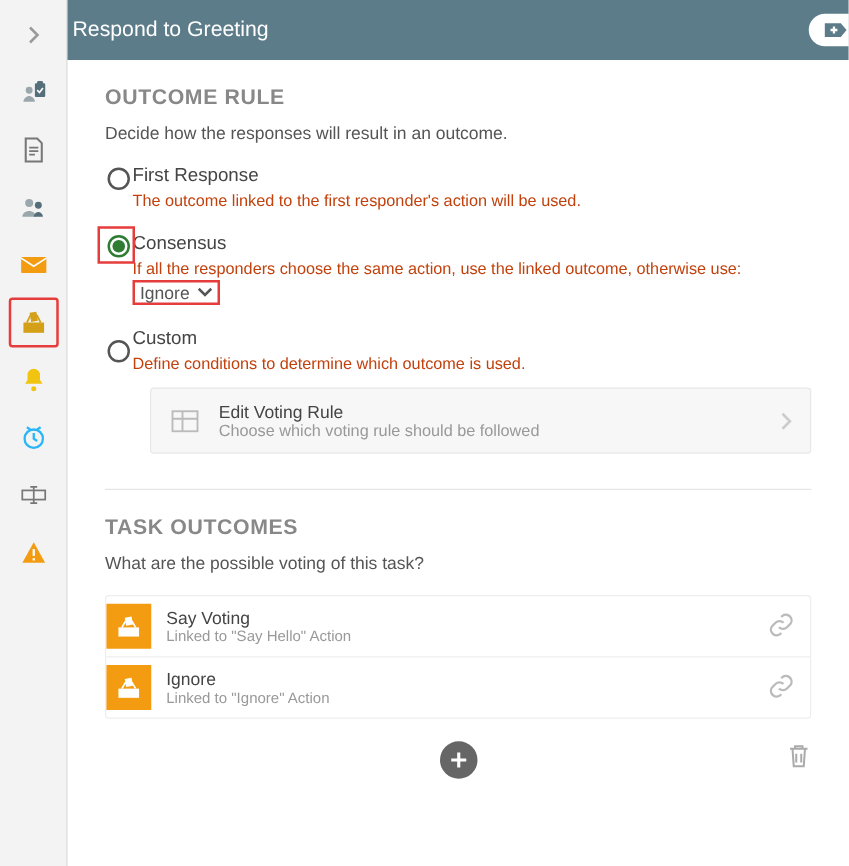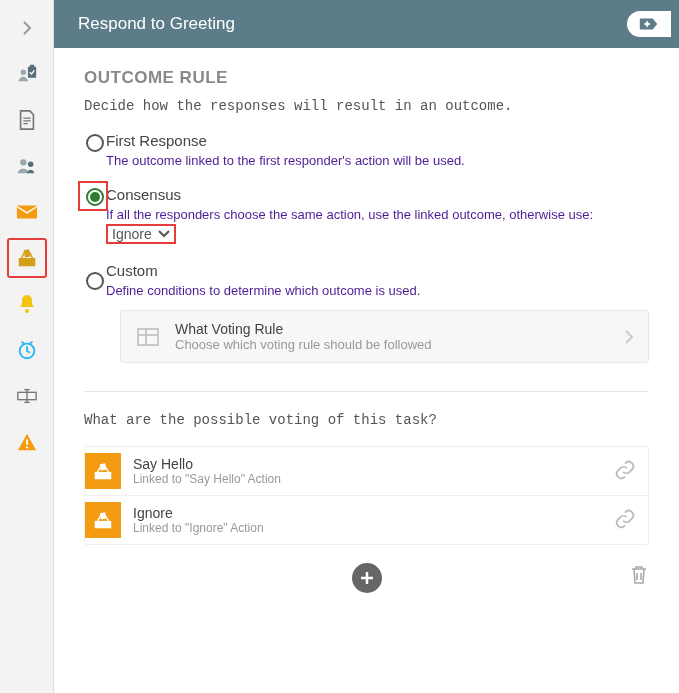--- a/index.html
+++ b/index.html
@@ -2,36 +2,36 @@
 <html><head>
 <meta charset="utf-8">
 <style>
   * { box-sizing: border-box; margin: 0; padding: 0; }
   body { font-family: -apple-system, "Segoe UI", Arial, sans-serif; font-size: 14px; color: #666; width: 679px; height: 693px; overflow: hidden; background: #fff; }
   .app { display: flex; height: 100%; }
   .sidebar { width: 54px; background: #f3f3f3; border-right: 1px solid #ddd; display: flex; flex-direction: column; align-items: center; padding-top: 8px; gap: 6px; }
   .sidebar-item { width: 40px; height: 40px; display: flex; align-items: center; justify-content: center; cursor: pointer; border-radius: 3px; }
   .sidebar-item.highlighted { border: 2px solid #e63c3c; }
   .main { flex: 1; display: flex; flex-direction: column; }
-  .header { background: #5c7c8a; color: #fff; height: 48px; display: flex; align-items: center; padding: 0 24px; }
+  .header { background: #5c7c8a; color: #fff; height: 48px; display: flex; align-items: center; padding: 0 4px; }
   .header-title { font-size: 17px; font-weight: 400; flex: 1; }
   .header-action { background: #fff; border-radius: 14px 0 0 14px; width: 44px; height: 26px; display: flex; align-items: center; justify-content: center; color: #5c7c8a; position: relative; right: -16px; cursor: pointer; }
   .content { padding: 20px 30px; overflow-y: auto; flex: 1; }
   .section-title { font-size: 17px; color: #888; letter-spacing: 0.5px; font-weight: 700; margin-bottom: 10px; }
-  .section-desc { color: #555; margin-bottom: 18px; font-size: 14px; font-family: Liberation Mono, monospace; }
+  .section-desc { color: #555; margin-bottom: 18px; font-size: 14px; }
   .hr { border: none; border-top: 1px solid #e5e5e5; margin: 28px 0 20px 0; }
   .rule-option { display: flex; gap: 0; margin-bottom: 18px; position: relative; }
   .radio-col { width: 22px; display: flex; justify-content: center; padding-top: 2px; }
   .radio-outer { width: 18px; height: 18px; border: 2px solid #555; border-radius: 50%; display: flex; align-items: center; justify-content: center; cursor: pointer; }
   .radio-outer.selected { border-color: #2e7d32; }
   .radio-dot { width: 10px; height: 10px; background: #2e7d32; border-radius: 50%; }
   .radio-highlight { position: absolute; left: -6px; top: -5px; width: 30px; height: 30px; border: 2px solid #e63c3c; }
   .option-body { flex: 1; }
   .option-title { color: #444; font-size: 15px; margin-bottom: 4px; }
-  .option-desc { color: #4c1d95; font-size: 13px; }
+  .option-desc { color: #c2410c; font-size: 13px; }
   .dropdown-wrap { position: relative; display: inline-block; margin-top: 2px; }
   .dropdown-highlight { border: 2px solid #e63c3c; padding: 0 4px; display: inline-flex; align-items: center; gap: 6px; cursor: pointer; color: #555; font-size: 14px; }
   .edit-rule-box { margin-left: 36px; background: #f7f7f7; border: 1px solid #e8e8e8; border-radius: 3px; padding: 10px 14px; display: flex; align-items: center; gap: 14px; cursor: pointer; }
   .edit-rule-icon { width: 26px; height: 26px; display:flex; align-items:center; justify-content:center; }
   .edit-rule-body { flex: 1; }
   .edit-rule-title { color: #444; font-size: 14px; }
   .edit-rule-sub { color: #999; font-size: 13px; }
   .outcomes-list { margin-top: 12px; border: 1px solid #eee; border-radius: 3px; overflow: hidden; }
   .outcome-item { display: flex; align-items: center; gap: 12px; border-bottom: 1px solid #eee; padding: 6px 12px 6px 0; cursor: pointer; }
   .outcome-item:last-child { border-bottom: none; }
@@ -176,45 +176,46 @@
         </div>
 
         <div class="edit-rule-box">
           <div class="edit-rule-icon">
             <svg width="24" height="24" viewBox="0 0 24 24">
                 <rect x="2" y="4" width="20" height="16" fill="none" stroke="#bbb" stroke-width="1.5"></rect>
                 <path d="M2 10h20M10 4v16" stroke="#bbb" stroke-width="1.5"></path>
               </svg>
           </div>
           <div class="edit-rule-body">
-            <div class="edit-rule-title">What Voting Rule</div>
+            <div class="edit-rule-title">Edit Voting Rule</div>
             <div class="edit-rule-sub">Choose which voting rule should be followed</div>
           </div>
           <svg width="10" height="16" viewBox="0 0 10 16">
               <path d="M2 2l6 6-6 6" stroke="#ccc" stroke-width="2" fill="none"></path>
             </svg>
         </div>
       </div>
 
       <hr class="hr">
 
       <div>
+        <div class="section-title">TASK OUTCOMES</div>
         <div class="section-desc">What are the possible voting of this task?</div>
 
         <div class="outcomes-list">
           <div class="outcome-item">
             <div class="outcome-icon">
               <svg width="22" height="22" viewBox="0 0 24 24">
                   <rect x="3" y="13" width="18" height="8" fill="#fff"></rect>
                   <path d="M6 13l3-5h6l3 5" fill="none" stroke="#fff" stroke-width="1.5"></path>
                   <rect x="9" y="4" width="6" height="7" fill="#fff" transform="rotate(-10 12 7)"></rect>
                 </svg>
             </div>
             <div class="outcome-body">
-              <div class="outcome-title">Say Hello</div>
+              <div class="outcome-title">Say Voting</div>
               <div class="outcome-sub">Linked to "Say Hello" Action</div>
             </div>
             <div class="outcome-link">
               <svg width="22" height="22" viewBox="0 0 24 24">
                   <path d="M10 14a5 5 0 007 0l3-3a5 5 0 00-7-7l-1 1M14 10a5 5 0 00-7 0l-3 3a5 5 0 007 7l1-1" stroke="#bbb" stroke-width="2" fill="none"></path>
                 </svg>
             </div>
           </div>
           <div class="outcome-item">
             <div class="outcome-icon">

